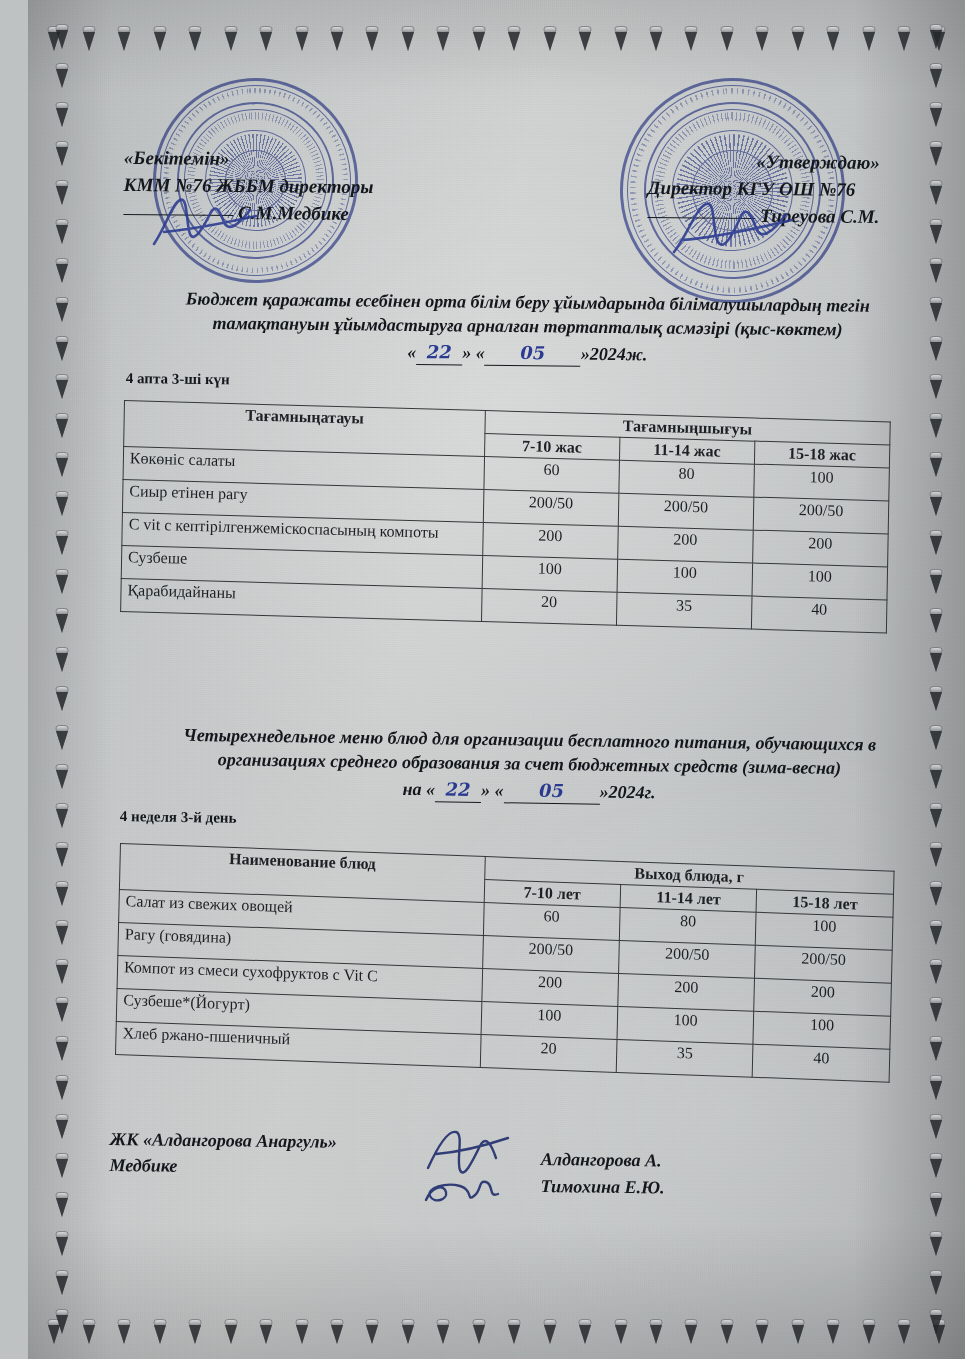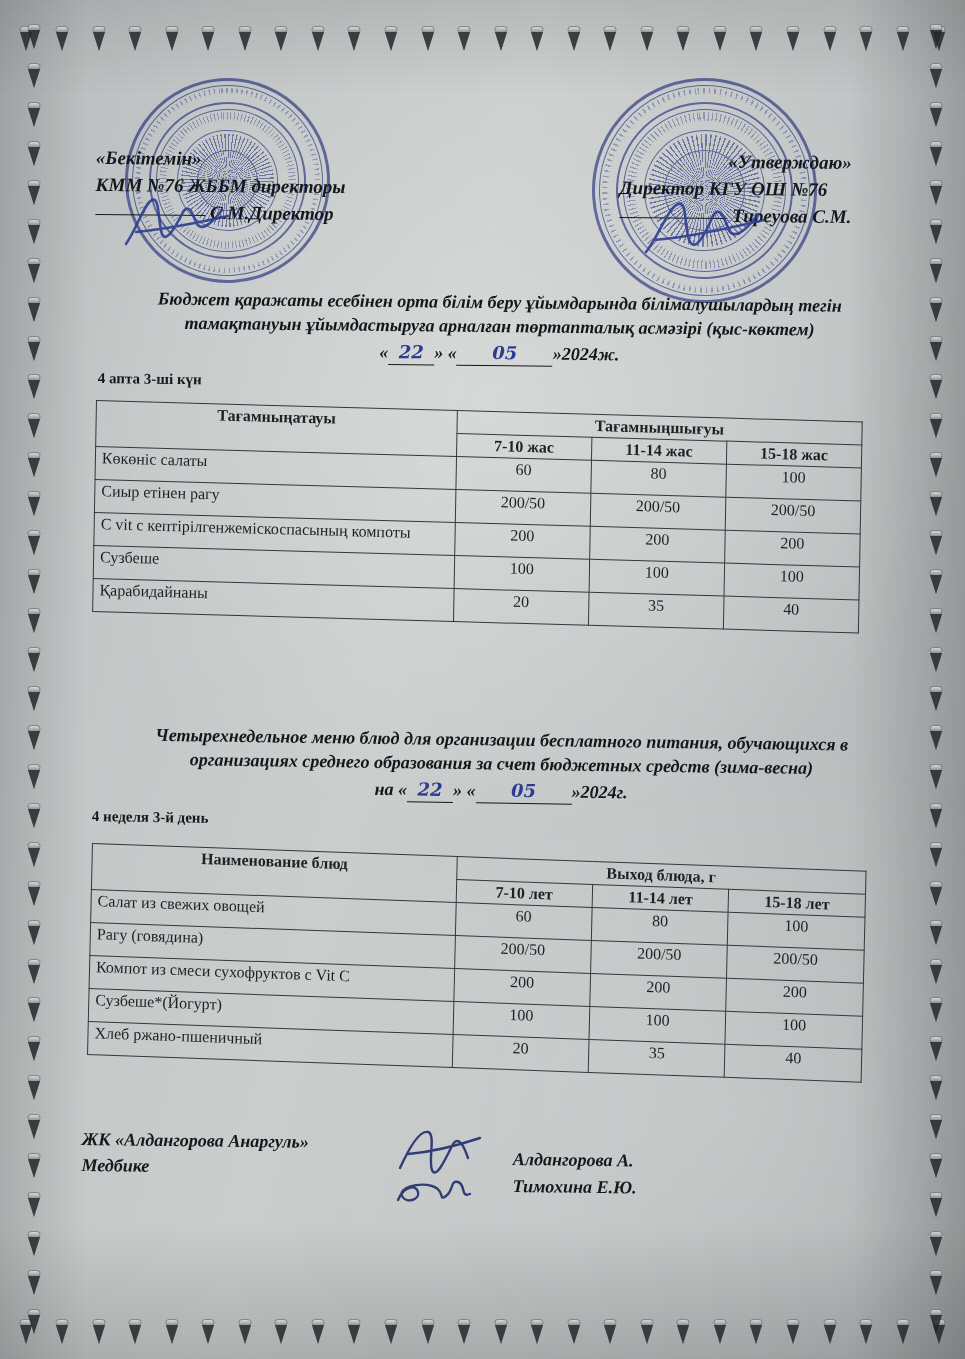--- a/index.html
+++ b/index.html
@@ -12,20 +12,21 @@
   }
 
   
   #scan{
     position:absolute;inset:0;
     background:
       radial-gradient(ellipse 70% 45% at 52% 30%, rgba(255,255,255,.26), rgba(255,255,255,0) 70%),
       radial-gradient(ellipse 60% 40% at 75% 82%, rgba(255,255,255,.15), rgba(255,255,255,0) 72%),
       linear-gradient(104deg,#b9bcbd 0%,#c6c9c9 18%,#cdd0cf 42%,#c5c8c8 66%,#b7babb 88%,#aeb1b2 100%);
     overflow:hidden;
+    margin-left:28px;
   }
   #scan::after{
     content:"";position:absolute;inset:0;pointer-events:none;
     background:
       repeating-linear-gradient(0deg, rgba(0,0,0,.016) 0 1px, rgba(255,255,255,.016) 1px 2px),
       repeating-linear-gradient(90deg, rgba(0,0,0,.012) 0 1px, rgba(255,255,255,.012) 1px 2px);
     mix-blend-mode:multiply;opacity:.8;
   }
   
   #vignette{
@@ -669,21 +670,21 @@
 
   <div id="vignette"></div>
 
   <div id="content">
 
     <div class="blk" style="left:96px;top:145px;transform:rotate(0.5deg);transform-origin:left top;">
       <div class="hdr-line">«Бекітемін»</div>
       <div class="hdr-line">КММ  №76 ЖББМ директоры</div>
       <div class="hdr-line">
         <span class="rule" style="width:110px;height:1px;vertical-align:3px;"></span>
-        <span>С.М.Директор</span>
+        <span>С.М.Медбике</span>
       </div>
     </div>
 
     <div class="blk" style="left:620px;top:148px;transform:rotate(0.5deg);transform-origin:left top;">
       <div class="hdr-line" style="text-align:right;">«Утверждаю»</div>
       <div class="hdr-line">Директор КГУ ОШ №76</div>
       <div class="hdr-line">
         <span class="rule" style="width:108px;height:1px;vertical-align:3px;"></span>
         <span>Тиреуова С.М.</span>
       </div>

